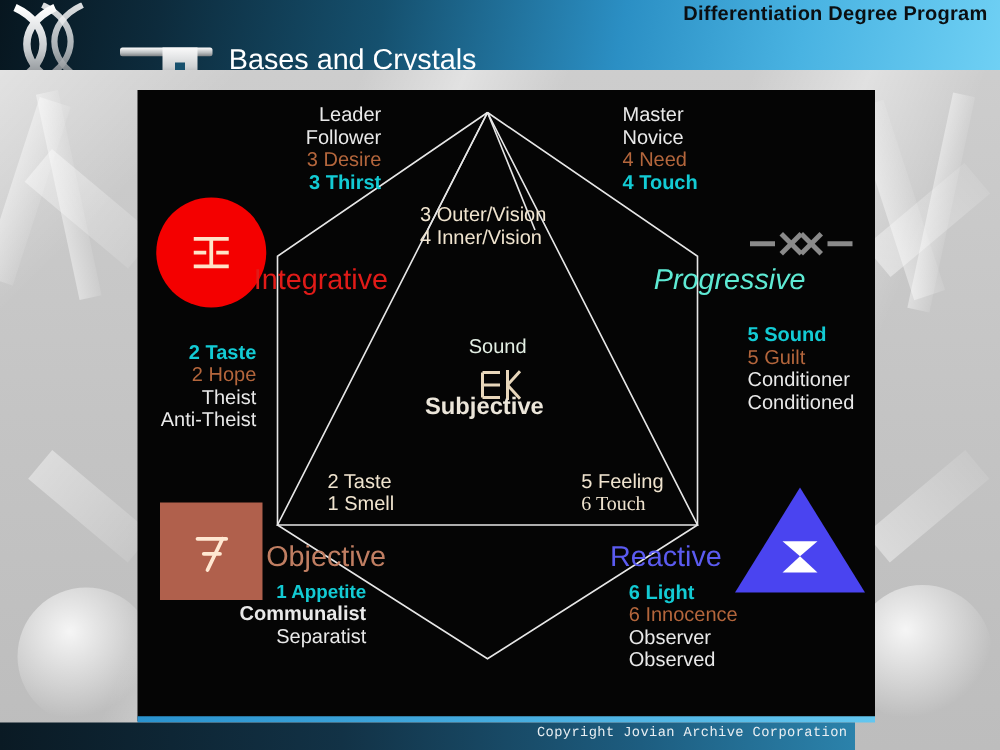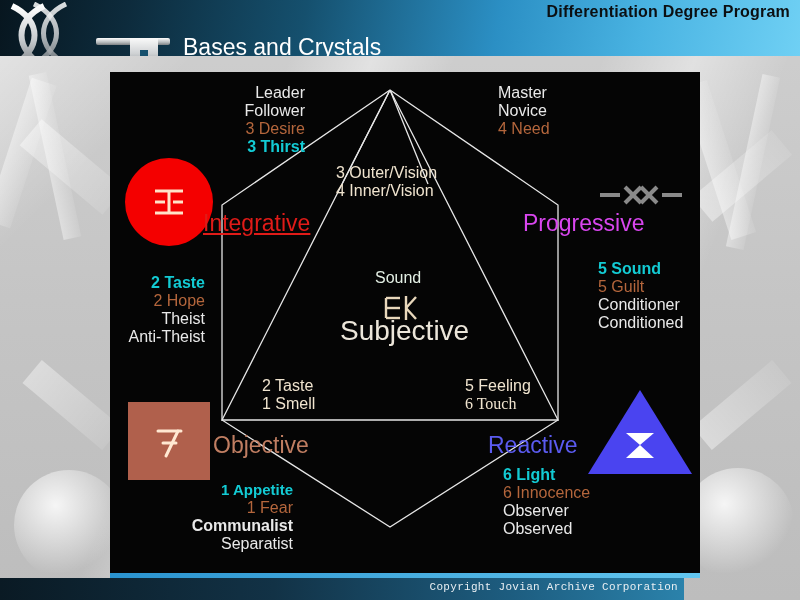--- a/index.html
+++ b/index.html
@@ -99,26 +99,26 @@
   .c-white  { color: #e9e9e9; }
   .c-cream  { color: #f0e4cf; }
   .c-cyan   { color: #13cbd4; font-weight: bold; }
   .c-orange { color: #b4663c; }
 
   .s15 { font-size: 15px; }
   .s16 { font-size: 16px; }
 
   .corner-label { position: absolute; font-size: 23px; white-space: nowrap; }
   .lbl-integrative { color: #e01b18; }
-  .lbl-progressive { color: #d946ef; }
+  .lbl-progressive { color: #5eead4; font-style: italic; }
   .lbl-objective   { color: #c07e62; }
   .lbl-reactive    { color: #5b5bf0; }
 
   #subjective-word {
-    position: absolute; font-size: 28px; color: #ece6da; white-space: nowrap;
+    position: absolute; font-size: 19px; color: #ece6da; white-space: nowrap; font-weight: bold;
   }
   #sound-word { position: absolute; font-size: 16px; color: #e3efe4; }
 
   
   .mark { position: absolute; }
   #mark-red {
     left: 15px; top: 86px; width: 88px; height: 88px;
     border-radius: 50%; background: #f40000;
   }
   #mark-brown {
@@ -245,21 +245,21 @@
         <line x1="4" y1="24" x2="18" y2="24"></line>
         <line x1="4" y1="4" x2="4" y2="24"></line>
         <line x1="24" y1="2" x2="24" y2="26"></line>
         <line x1="34" y1="3" x2="24" y2="14"></line>
         <line x1="24" y1="14" x2="34" y2="25"></line>
       </g>
     </svg>
 
     <div id="subjective-word" style="left:230px; top:243px;">Subjective</div>
 
-    <div class="corner-label lbl-integrative" style="left:93px; top:138px;text-decoration:underline;">Integrative</div>
+    <div class="corner-label lbl-integrative" style="left:93px; top:138px;">Integrative</div>
     <div class="corner-label lbl-progressive" style="left:413px; top:138px;">Progressive</div>
     <div class="corner-label lbl-objective" style="left:103px; top:360px;">Objective</div>
     <div class="corner-label lbl-reactive" style="left:378px; top:360px;">Reactive</div>
 
     <div class="txt s16 c-cream" style="left:226px; top:92px;">3 Outer/Vision</div>
     <div class="txt s16 c-cream" style="left:226px; top:110px;">4 Inner/Vision</div>
 
     <div class="txt s16 c-cream" style="left:152px; top:305px;">2 Taste</div>
     <div class="txt s16 c-cream" style="left:152px; top:323px;">1  Smell</div>
 
@@ -270,39 +270,39 @@
       <div class="txt s16 c-white" style="position:relative;">Leader</div>
       <div class="txt s16 c-white" style="position:relative;">Follower</div>
       <div class="txt s16 c-orange" style="position:relative;">3 Desire</div>
       <div class="txt s16 c-cyan" style="position:relative;">3 Thirst</div>
     </div>
 
     <div style="position:absolute; left:388px; top:12px; width:150px; text-align:left;">
       <div class="txt s16 c-white" style="position:relative;">Master</div>
       <div class="txt s16 c-white" style="position:relative;">Novice</div>
       <div class="txt s16 c-orange" style="position:relative;">4 Need</div>
+      <div class="txt s16 c-cyan" style="position:relative;">4 Touch</div>
     </div>
 
     <div style="position:absolute; left:-10px; top:202px; width:105px; text-align:right;">
       <div class="txt s16 c-cyan" style="position:relative;">2 Taste</div>
       <div class="txt s16 c-orange" style="position:relative;">2 Hope</div>
       <div class="txt s16 c-white" style="position:relative;">Theist</div>
       <div class="txt s16 c-white" style="position:relative;">Anti-Theist</div>
     </div>
 
     <div style="position:absolute; left:488px; top:188px; width:110px; text-align:left;">
       <div class="txt s16 c-cyan" style="position:relative;">5 Sound</div>
       <div class="txt s16 c-orange" style="position:relative;">5 Guilt</div>
       <div class="txt s16 c-white" style="position:relative;">Conditioner</div>
       <div class="txt s16 c-white" style="position:relative;">Conditioned</div>
     </div>
 
     <div style="position:absolute; left:18px; top:394px; width:165px; text-align:right;">
-      <div class="txt s15 c-cyan" style="position:relative;margin-top:16px;">1 Appetite</div>
-      <div class="txt s16 c-orange" style="position:relative;">1 Fear</div>
+      <div class="txt s15 c-cyan" style="position:relative;">1 Appetite</div>
       <div class="txt s16 c-white" style="position:relative;font-weight:bold;">Communalist</div>
       <div class="txt s16 c-white" style="position:relative;">Separatist</div>
     </div>
 
     <div style="position:absolute; left:393px; top:394px; width:170px; text-align:left;">
       <div class="txt s16 c-cyan" style="position:relative;">6 Light</div>
       <div class="txt s16 c-orange" style="position:relative;">6 Innocence</div>
       <div class="txt s16 c-white" style="position:relative;">Observer</div>
       <div class="txt s16 c-white" style="position:relative;">Observed</div>
     </div>

